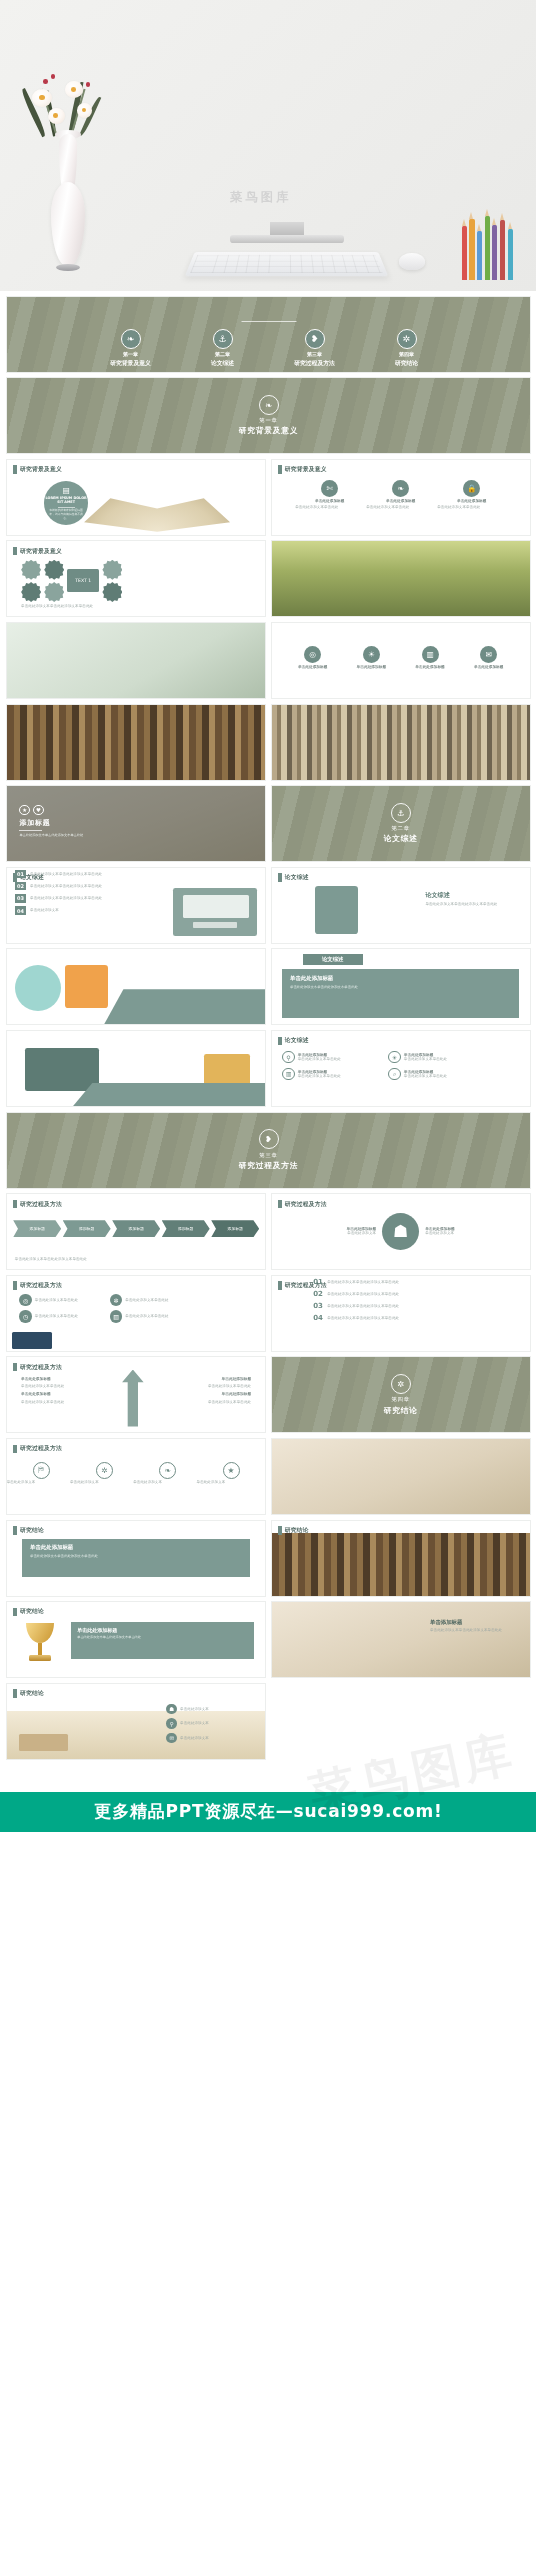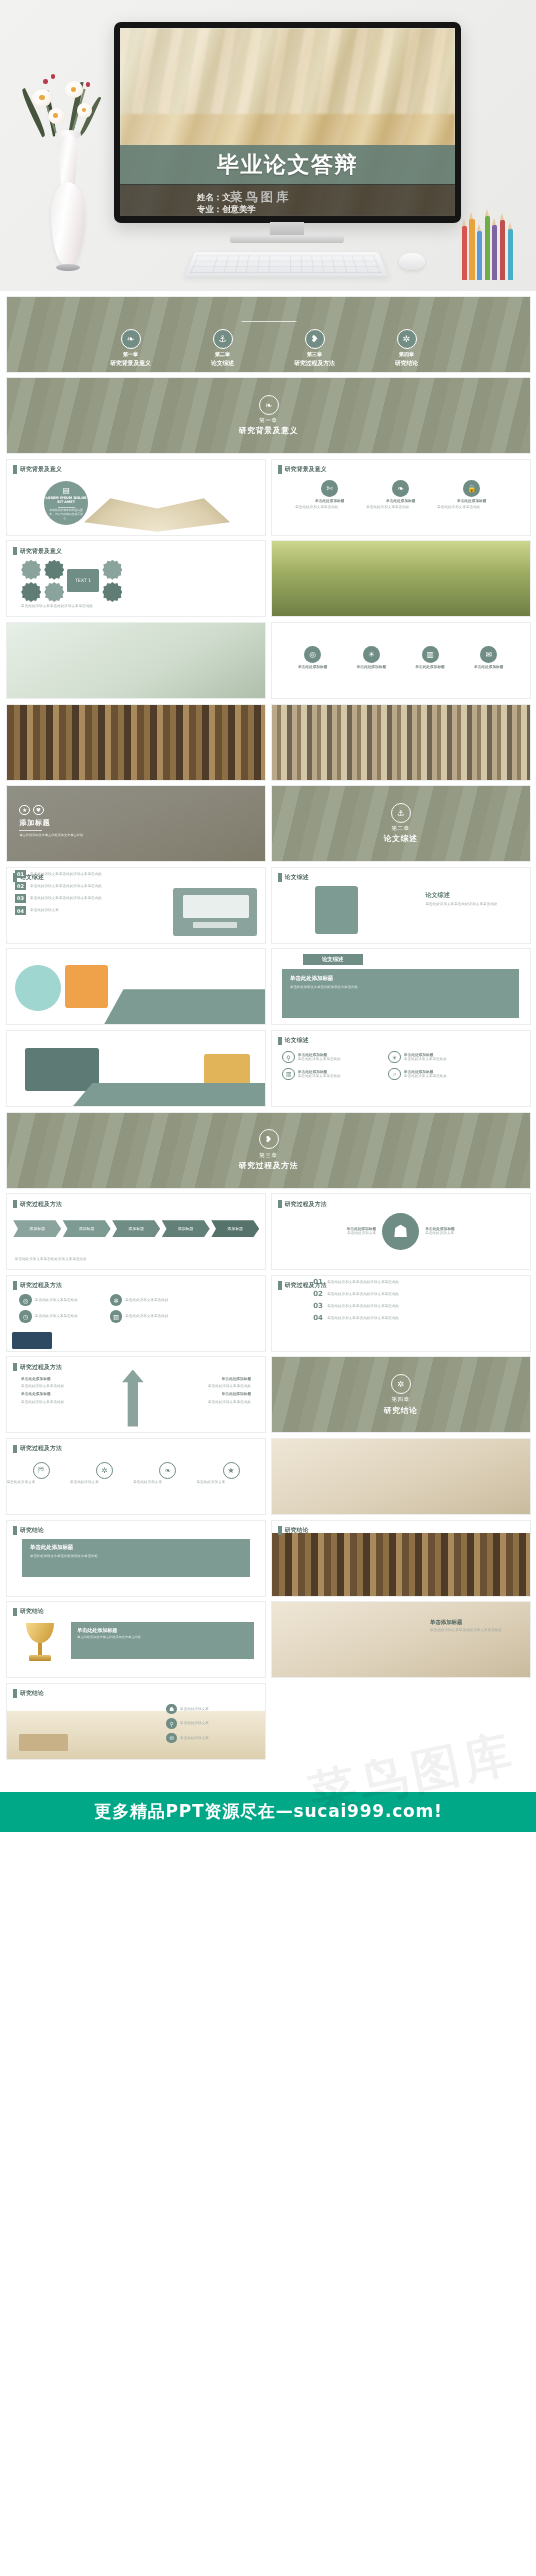--- a/index.html
+++ b/index.html
@@ -281,32 +281,20 @@
     <div class="bloom b4"></div>
     <div class="bud bd1"></div>
     <div class="bud bd2"></div>
     <div class="bud bd3"></div>
     <div class="vase-lip"></div>
     <div class="vase-neck"></div>
     <div class="vase-body"></div>
     <div class="vase-foot"></div>
   </div>
 
-  <div class="monitor">
-    <div class="screen">
-      <div class="screen-photo"></div>
-      <div class="title-band">
-        <span>毕业论文答辩</span>
-      </div>
-      <div class="meta-band">
-        <div class="ln">姓名：文</div>
-        <div class="ln">专业：创意美学</div>
-      </div>
-    </div>
-  </div>
   <div class="stand-neck"></div>
   <div class="stand-base"></div>
   <div class="keyboard"></div>
   <div class="mouse"></div>
 
   <div class="pencils">
     <div class="pencil" style="left:1.5px;height:54px;background:#d9534f"></div>
     <div class="pencil" style="left:9.2px;height:61px;background:#e8a33d"></div>
     <div class="pencil" style="left:17px;height:49px;background:#5b9bd5"></div>
     <div class="pencil" style="left:24.5px;height:64px;background:#70ad47"></div>

